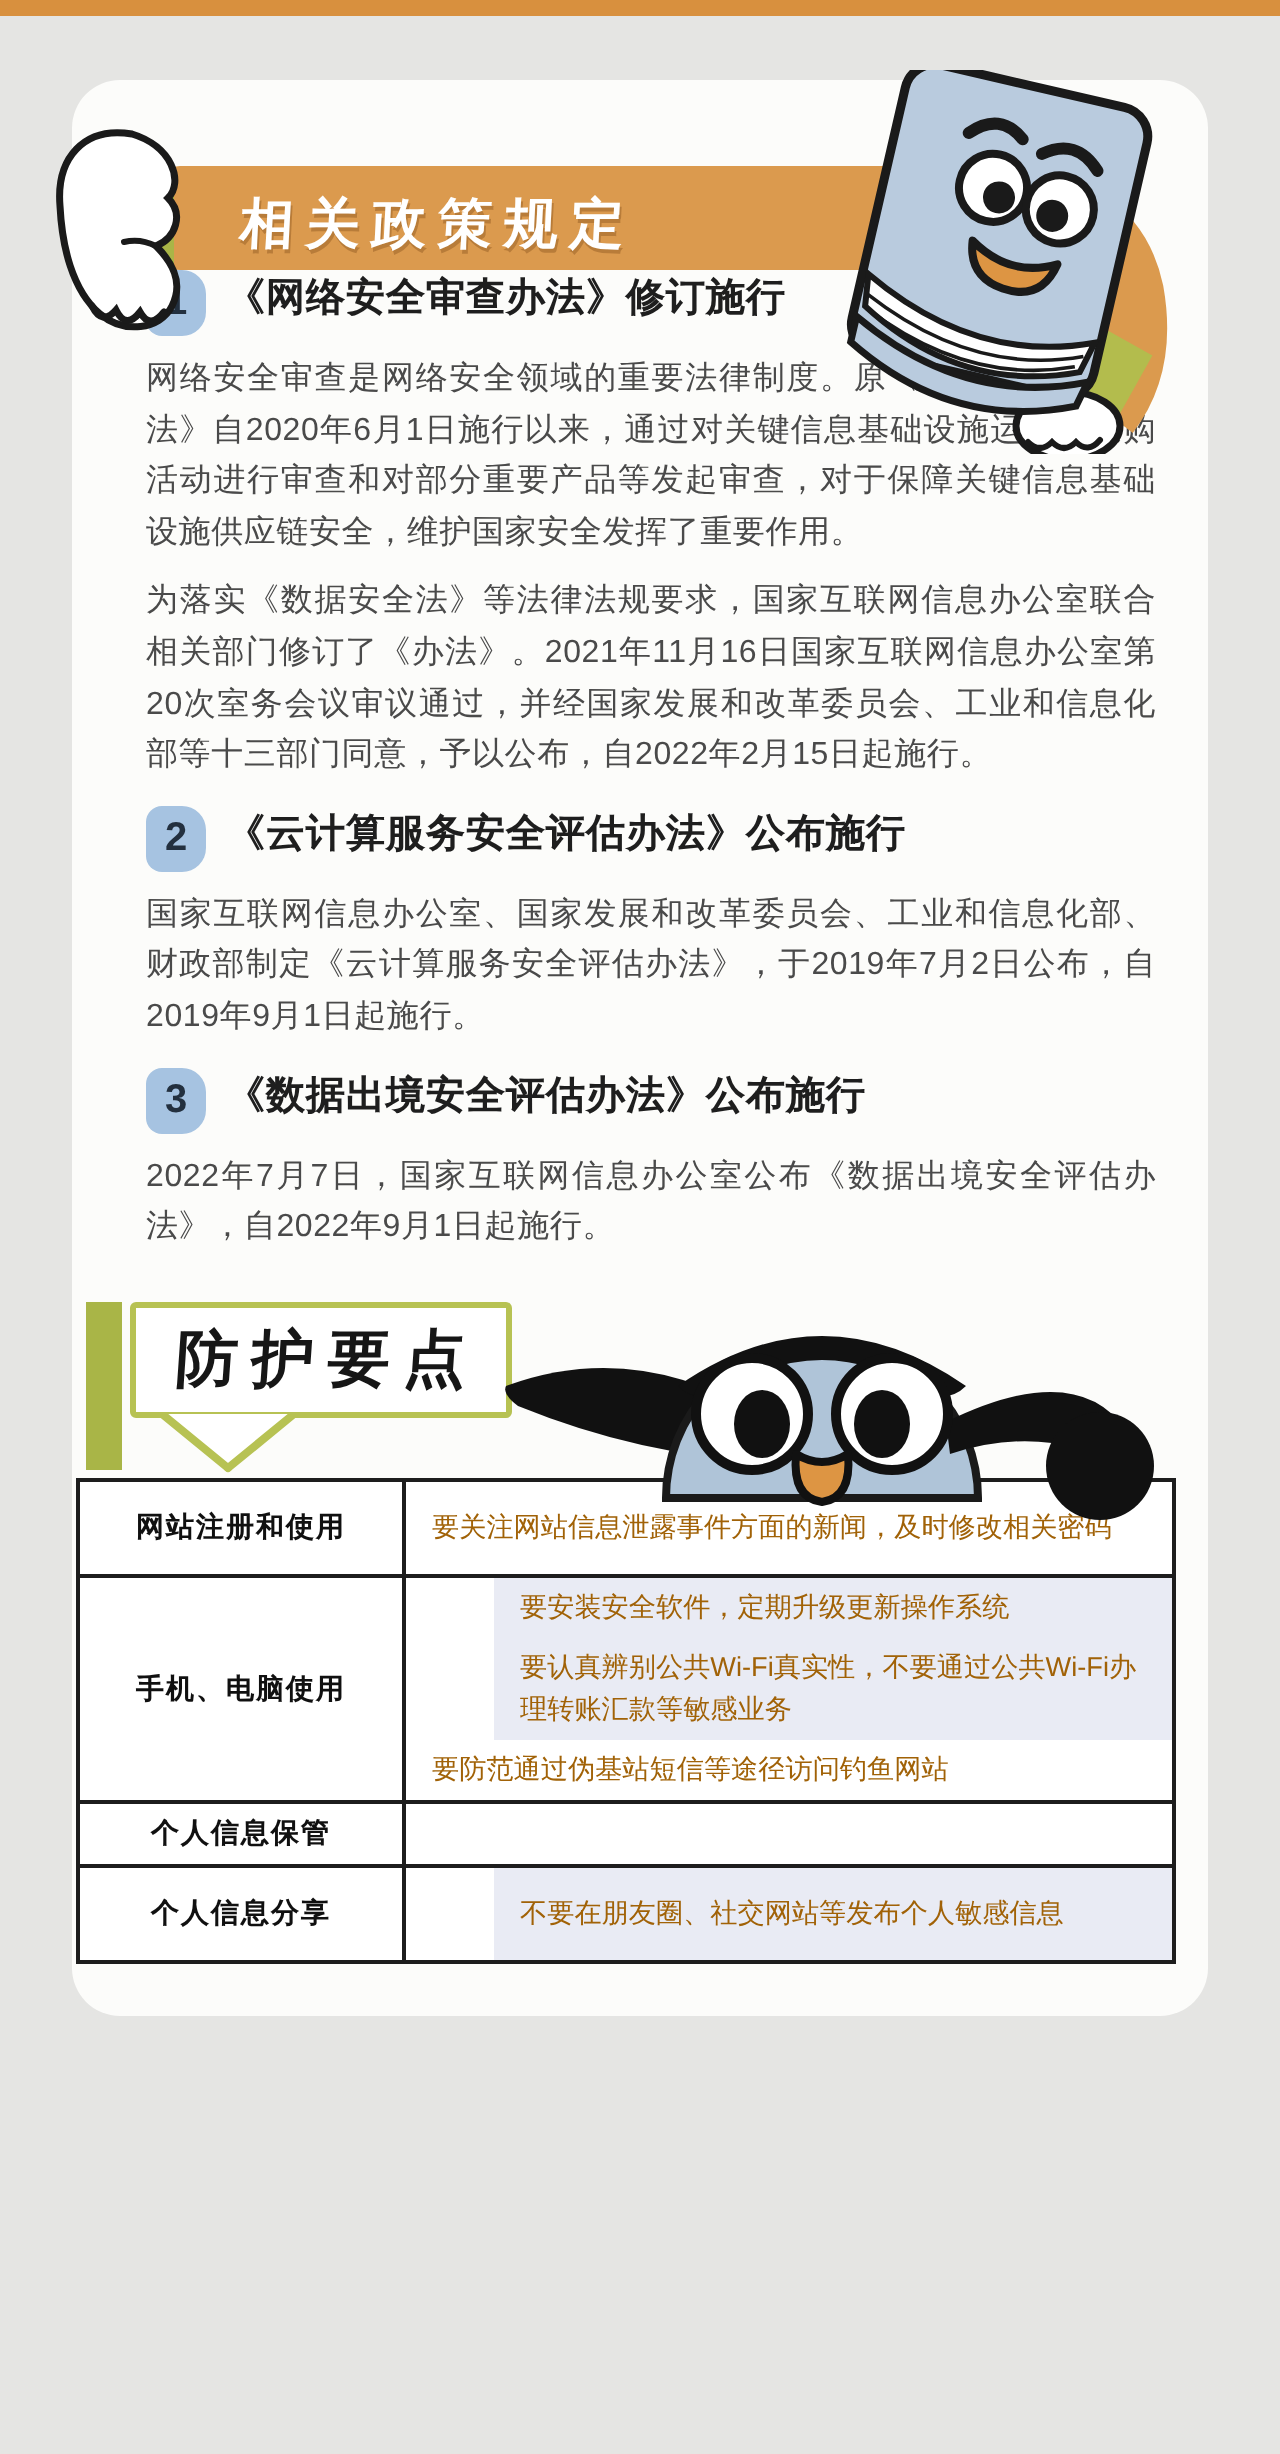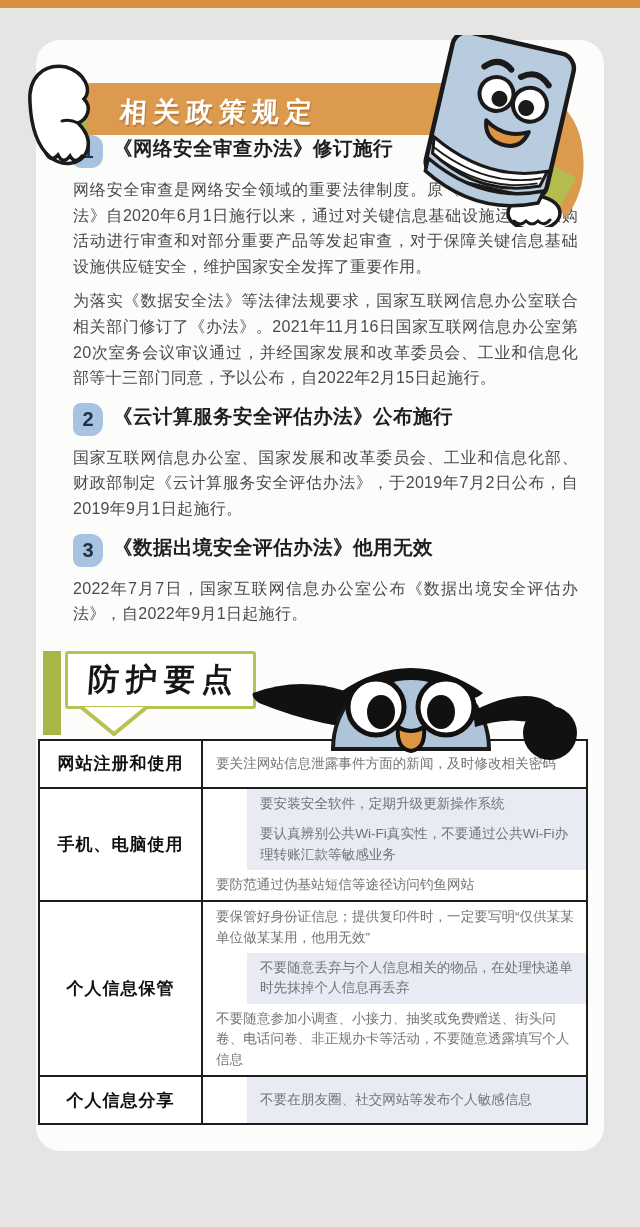--- a/index.html
+++ b/index.html
@@ -71,27 +71,27 @@
   
   .ptable{
     margin:0 16px 0 2px;border:2.5px solid #1d1d1d;background:#ffffff;
     position:relative;z-index:1;
   }
   .pgroup{display:grid;grid-template-columns:163px 1fr;border-top:2.5px solid #1d1d1d;}
   .pgroup:first-child{border-top:none;}
   .pgroup.tall{min-height:46px;}
   .pcat{
     display:flex;align-items:center;justify-content:center;text-align:center;
-    font-weight:bold;font-size:17px;color:#101010;letter-spacing:1px;
+    font-weight:bold;font-size:14px;color:#101010;letter-spacing:1px;
     border-right:2.5px solid #1d1d1d;padding:6px 4px;background:#fff;
   }
   .pitems{display:flex;flex-direction:column;}
   .pitem{
     flex:1 1 auto;display:flex;align-items:center;
-    padding:5px 12px 5px 13px;font-size:13.6px;color:#737373;line-height:1.5;
+    padding:5px 12px 5px 13px;font-size:13.6px;color:#a16207;line-height:1.5;
     min-height:29px;box-sizing:border-box;background:#fff;
   }
   .pitem.shade{background:#e9ebf4;margin-left:44px;}
 </style>
 </head>
 <body>
 
 <div class="topbar"></div>
 
 <div class="card">
@@ -143,21 +143,21 @@
     <div class="sec-head">
       <div class="num-badge">2</div>
       <div class="sec-title">《云计算服务安全评估办法》公布施行</div>
     </div>
     <p>国家互联网信息办公室、国家发展和改革委员会、工业和信息化部、财政部制定《云计算服务安全评估办法》，于2019年7月2日公布，自2019年9月1日起施行。</p>
   </div>
 
   <div class="sec">
     <div class="sec-head">
       <div class="num-badge">3</div>
-      <div class="sec-title">《数据出境安全评估办法》他用无效</div>
+      <div class="sec-title">《数据出境安全评估办法》公布施行</div>
     </div>
     <p>2022年7月7日，国家互联网信息办公室公布《数据出境安全评估办法》，自2022年9月1日起施行。</p>
   </div>
 
   <div class="protect">
     <div class="pro-greenbar"></div>
     <div class="pro-bubble">
       <span class="pro-title">防护要点</span>
     </div>
     <svg class="pro-pointer" width="72" height="32" viewBox="0 0 72 32">
@@ -192,25 +192,20 @@
       <div class="pcat">手机、电脑使用</div>
       <div class="pitems">
         <div class="pitem shade">要安装安全软件，定期升级更新操作系统</div>
         <div class="pitem shade">要认真辨别公共Wi-Fi真实性，不要通过公共Wi-Fi办理转账汇款等敏感业务</div>
         <div class="pitem">要防范通过伪基站短信等途径访问钓鱼网站</div>
       </div>
     </div>
 
     <div class="pgroup">
       <div class="pcat">个人信息保管</div>
-      <div class="pitems">
-        <div class="pitem">要保管好身份证信息；提供复印件时，一定要写明“仅供某某单位做某某用，他用无效”</div>
-        <div class="pitem shade">不要随意丢弃与个人信息相关的物品，在处理快递单时先抹掉个人信息再丢弃</div>
-        <div class="pitem">不要随意参加小调查、小接力、抽奖或免费赠送、街头问卷、电话问卷、非正规办卡等活动，不要随意透露填写个人信息</div>
-      </div>
     </div>
 
     <div class="pgroup tall">
       <div class="pcat">个人信息分享</div>
       <div class="pitems">
         <div class="pitem shade">不要在朋友圈、社交网站等发布个人敏感信息</div>
       </div>
     </div>
 
   </div>

